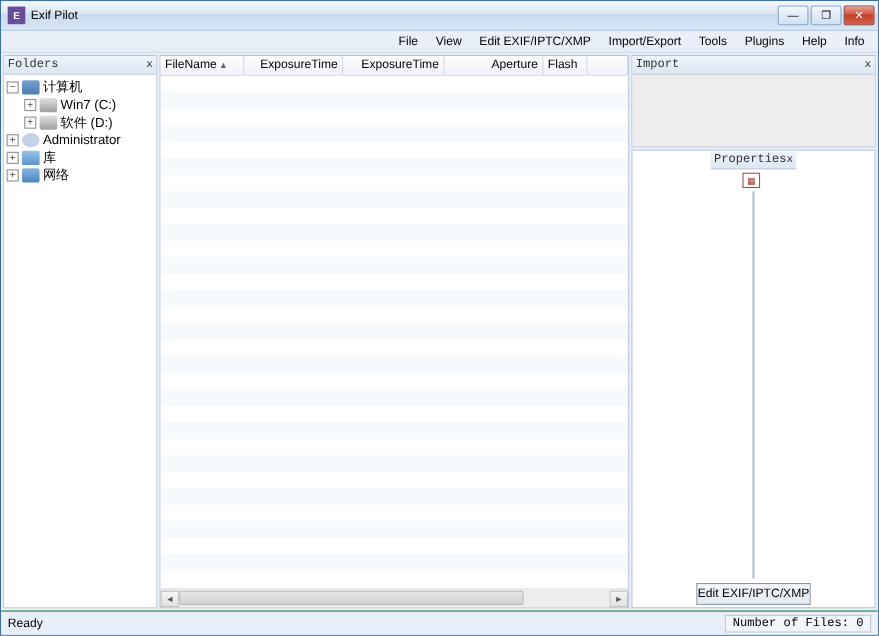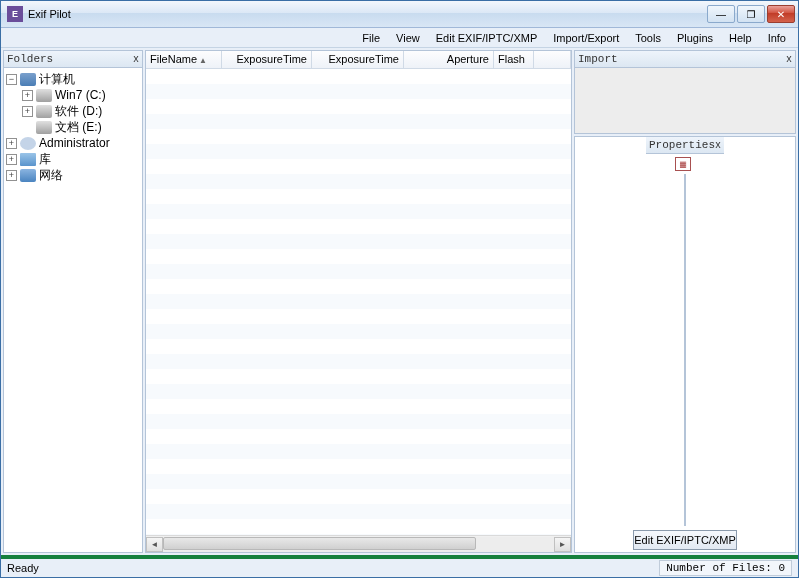--- a/index.html
+++ b/index.html
@@ -169,21 +169,21 @@
     height: 20px; margin: 2px;
     border: 1px solid #8a9aac;
     background: linear-gradient(#f5f8fc, #e2e9f2);
     font-size: 11px;
     display: flex; align-items: center; justify-content: center;
   }
   
   .statusbar {
     height: 22px;
     background: #e8eff8;
-    border-top: 4px solid #15803d;
+    border-top: 1px solid #15803d;
     display: flex; align-items: center;
     padding: 0 6px;
     font-size: 11px;
   }
   .status-right {
     margin-left: auto;
     border: 1px solid #c0ccda;
     padding: 1px 6px;
     background: #f2f6fb;
     font-family: Liberation Mono, monospace;
@@ -229,25 +229,20 @@
       <div class="tree-node" style="padding-left:16px">
         <span class="expander">+</span>
         <span class="node-icon icon-drive"></span>
         <span>Win7 (C:)</span>
       </div>
       <div class="tree-node" style="padding-left:16px">
         <span class="expander">+</span>
         <span class="node-icon icon-drive"></span>
         <span>软件 (D:)</span>
       </div>
-      <div class="tree-node" style="padding-left:16px">
-        <span class="expander blank"></span>
-        <span class="node-icon icon-drive"></span>
-        <span>文档 (E:)</span>
-      </div>
       <div class="tree-node" style="padding-left:0">
         <span class="expander">+</span>
         <span class="node-icon icon-user"></span>
         <span>Administrator</span>
       </div>
       <div class="tree-node" style="padding-left:0">
         <span class="expander">+</span>
         <span class="node-icon icon-lib"></span>
         <span>库</span>
       </div>

